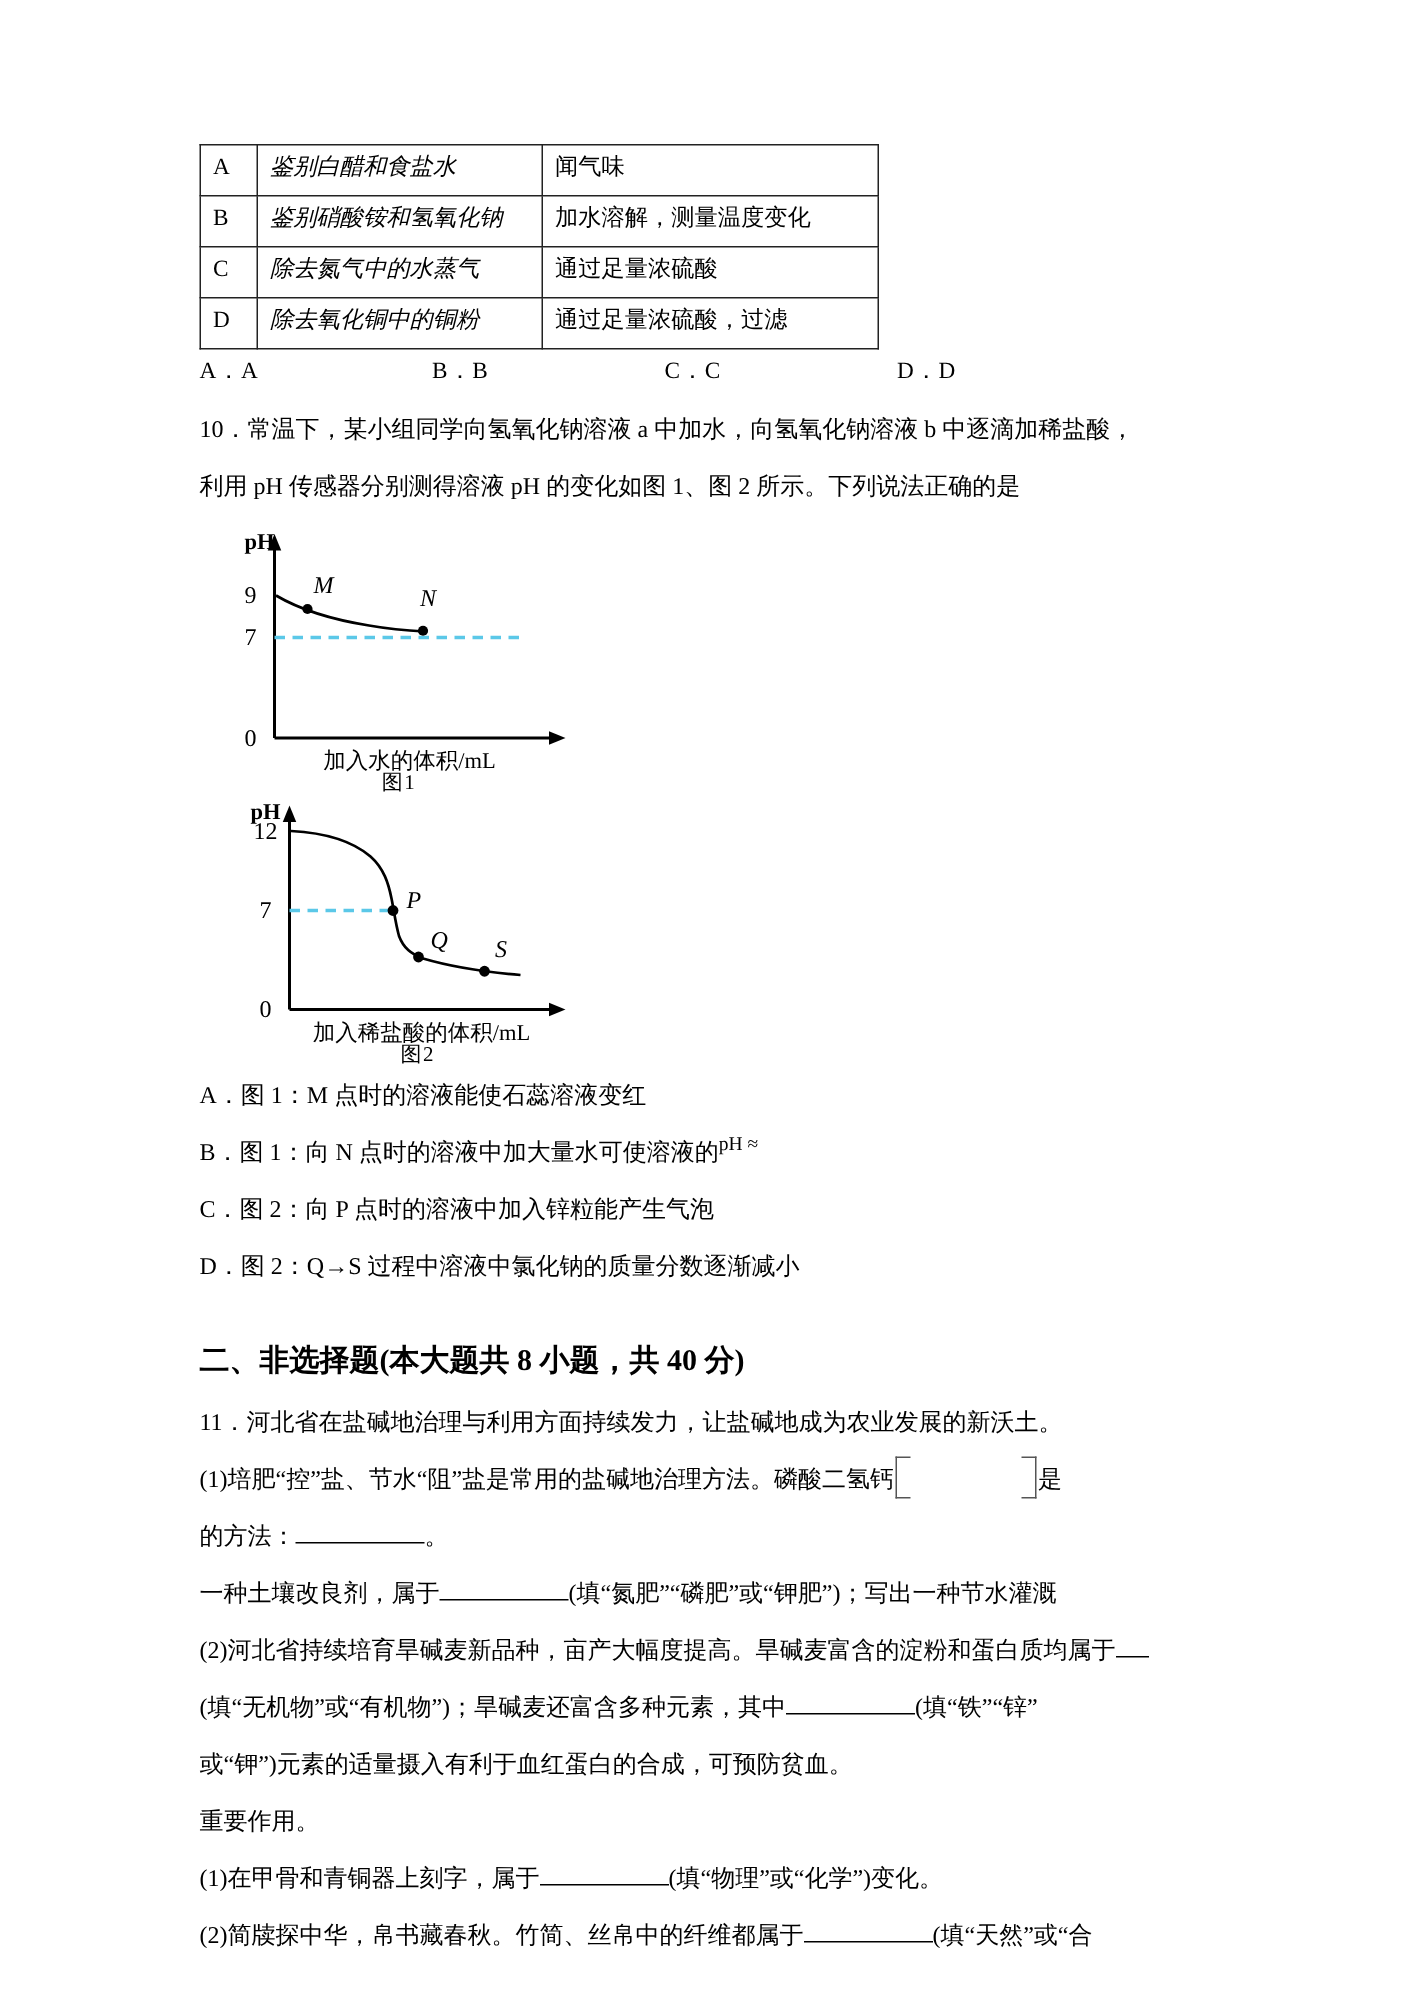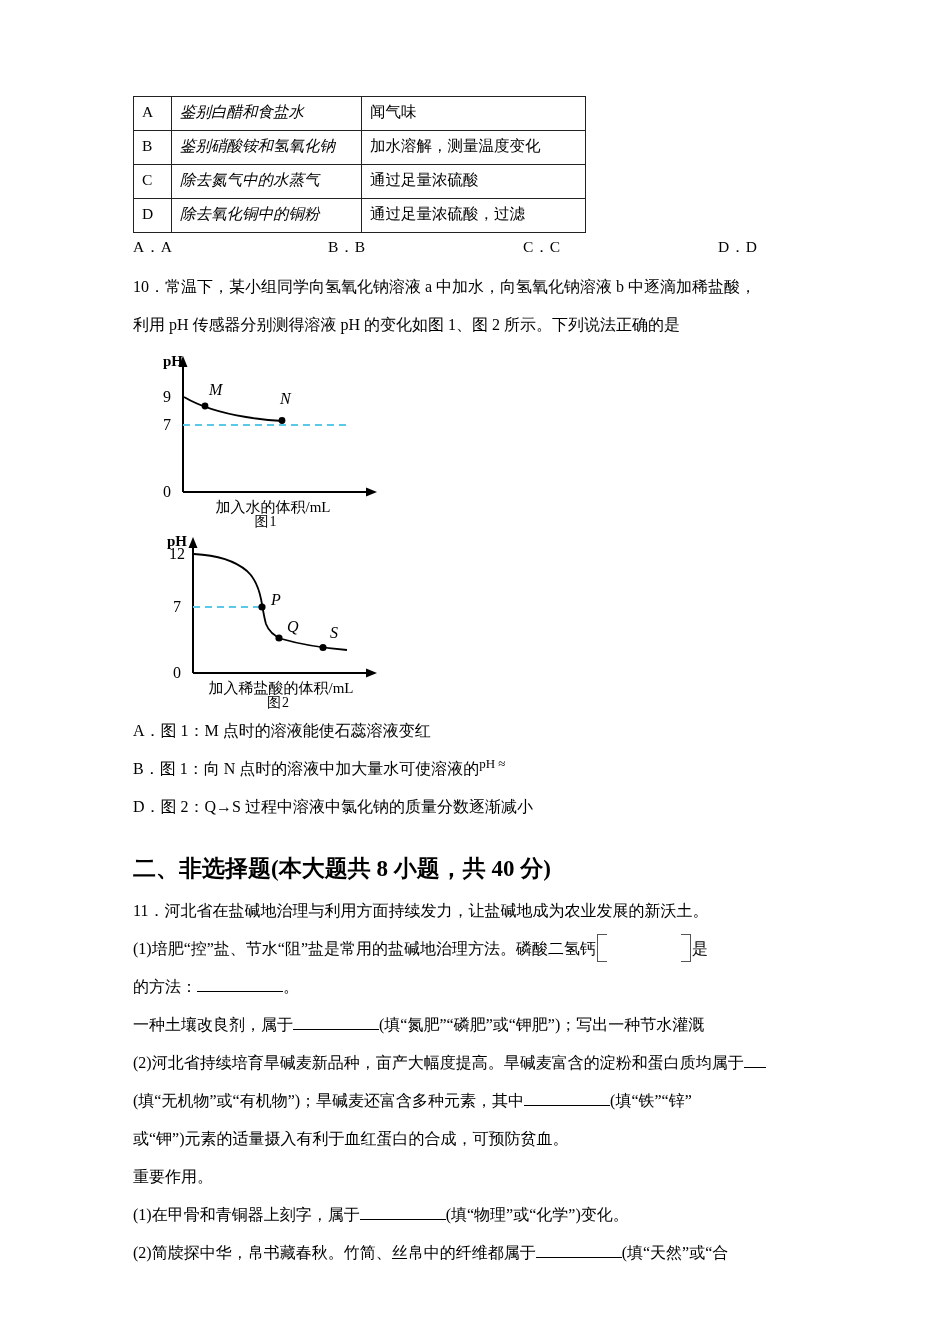--- a/index.html
+++ b/index.html
@@ -49,21 +49,20 @@
   td.col-label { width: 38px; text-align: left; font-family: "Liberation Serif", serif; }
   td.col-goal  { width: 190px; font-style: italic; }
   td.col-meth  { width: 224px; }
 
   
   .choice-row {
     display: flex;
     margin-top: 4px;
     font-size: 15.5px;
     width: 620px;
-    gap: 40px;
   }
   .choice-row .ch {
     flex: 0 0 25%;
     white-space: nowrap;
     letter-spacing: .5px;
   }
 
   
   .para {
     font-size: 16px;
@@ -81,21 +80,21 @@
     vertical-align: baseline;
   }
   .blank-w1 { width: 86px; }
   .blank-w2 { width: 22px; }
   .sup-ph {
     font-size: 13px;
     vertical-align: super;
     line-height: 0;
   }
   .sect-head {
-    font-size: 23px;
+    font-size: 20px;
     font-weight: bold;
     margin: 26px 0 6px 0;
     line-height: 34px;
   }
   .placeholder-box {
     display: inline-block;
     width: 94px;
     height: 26px;
     position: relative;
     vertical-align: -6px;
@@ -239,20 +238,21 @@
 
           <text x="130" y="162" font-size="15" font-family="'Liberation Serif',serif" text-anchor="middle">加入稀盐酸的体积/mL</text>
         </svg>
         <div class="fig-caption">图2</div>
       </div>
 
     </div>
 
     <p class="para">A．图 1：M 点时的溶液能使石蕊溶液变红</p>
     <p class="para"><span>B．图 1：向 N 点时的溶液中加大量水可使溶液的</span><span class="sup-ph">pH ≈</span></p>
+    <p class="para">C．图 2：向 P 点时的溶液中加入锌粒能产生气泡</p>
     <p class="para">D．图 2：Q→S 过程中溶液中氯化钠的质量分数逐渐减小</p>
 
     <div class="sect-head">二、非选择题(本大题共 8 小题，共 40 分)</div>
 
     <p class="para">11．河北省在盐碱地治理与利用方面持续发力，让盐碱地成为农业发展的新沃土。</p>
     <p class="para"><span>(1)培肥“控”盐、节水“阻”盐是常用的盐碱地治理方法。磷酸二氢钙</span><span class="placeholder-box"></span><span>是</span></p>
     <p class="para"><span>的方法：</span><span class="blank-line blank-w1"></span><span>。</span></p>
     <p class="para"><span>一种土壤改良剂，属于</span><span class="blank-line blank-w1"></span><span>(填“氮肥”“磷肥”或“钾肥”)；写出一种节水灌溉</span></p>
     <p class="para"><span>(2)河北省持续培育旱碱麦新品种，亩产大幅度提高。旱碱麦富含的淀粉和蛋白质均属于</span><span class="blank-line blank-w2"></span></p>
     <p class="para"><span>(填“无机物”或“有机物”)；旱碱麦还富含多种元素，其中</span><span class="blank-line blank-w1"></span><span>(填“铁”“锌”</span></p>

